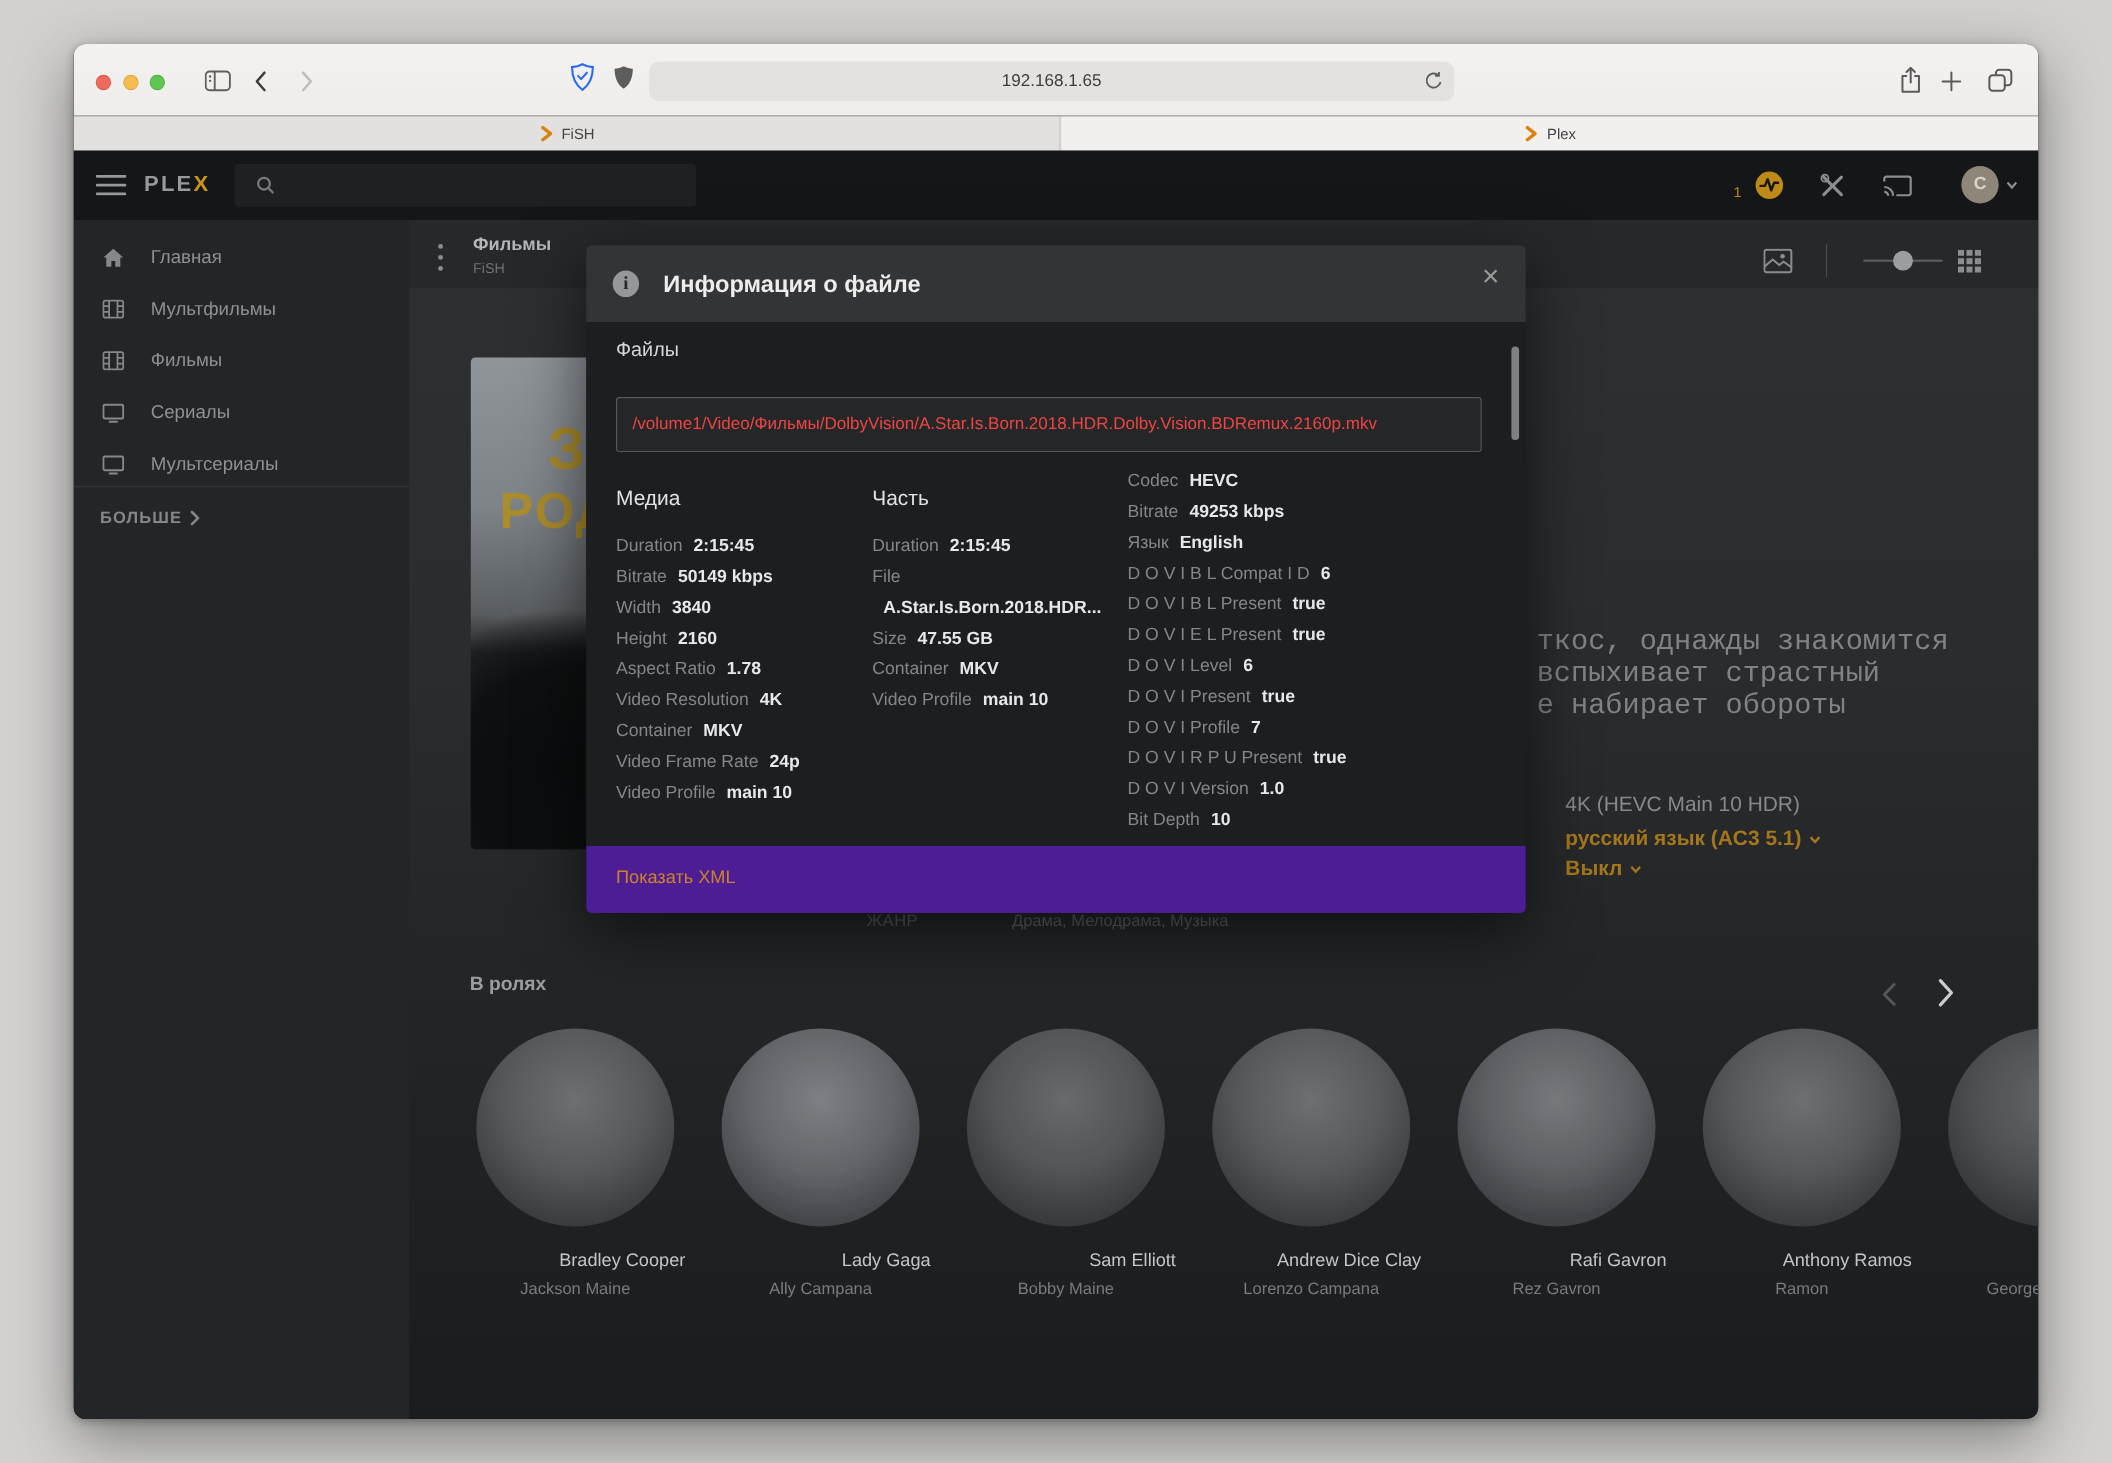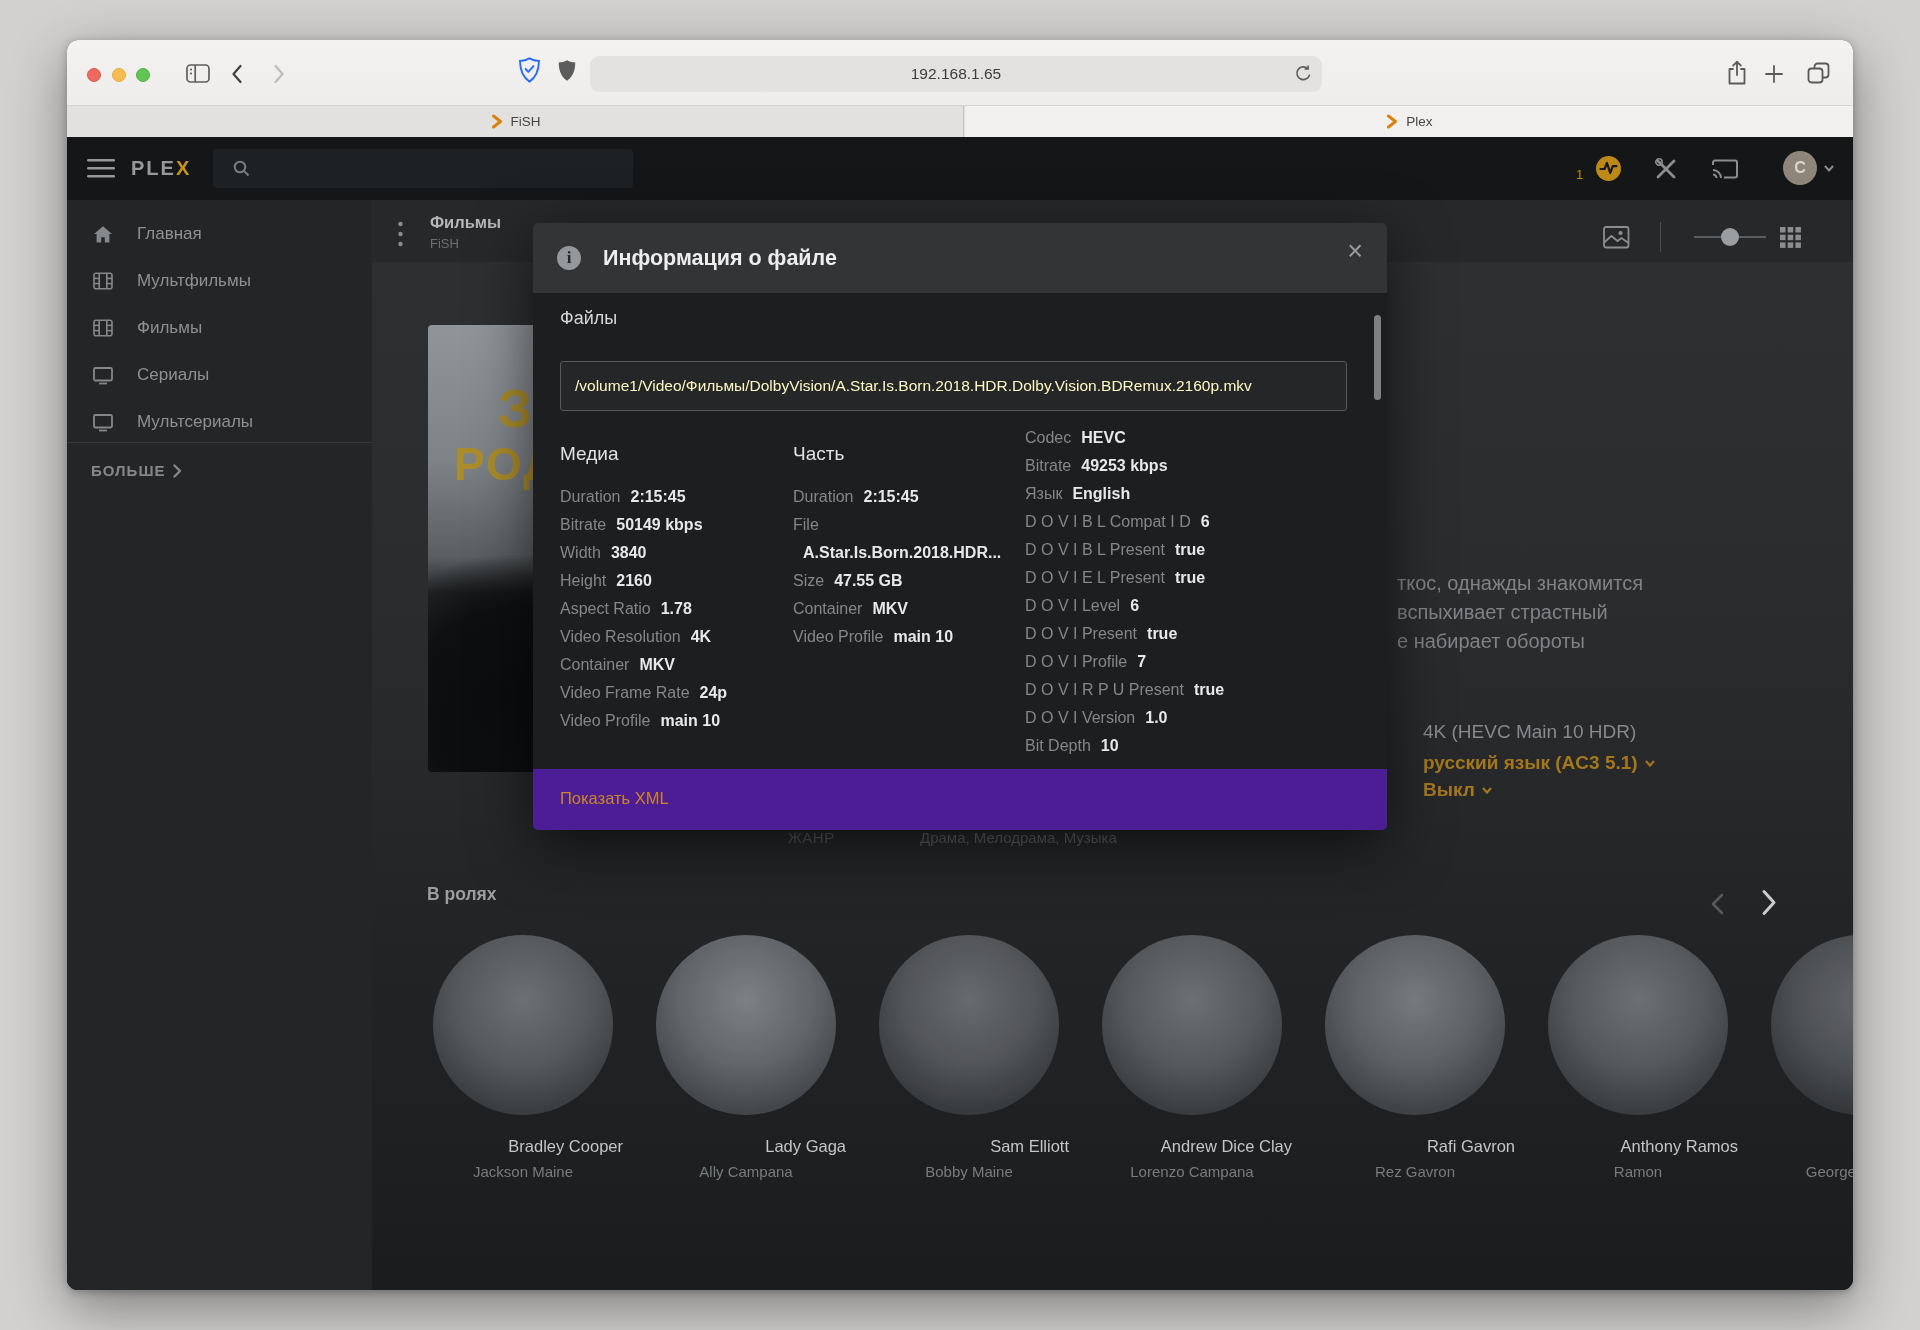--- a/index.html
+++ b/index.html
@@ -47,21 +47,21 @@
 
   .toolbar { position:absolute; left:305px; top:63px; width:1481px; height:62px; background:#26282a; }
 
   .poster { position:absolute; left:361px; top:188px; width:300px; height:447px; border-radius:4px;
     overflow:hidden;
     background:linear-gradient(180deg,#90959a 0%,#7e8388 30%,#5a5e61 52%,#232527 60%,#17181a 100%); }
   .poster .blob { position:absolute; left:-40px; top:230px; width:280px; height:260px;
     background:radial-gradient(ellipse at 45% 55%, #0b0c0d 0%, rgba(11,12,13,.85) 45%, transparent 72%); }
   .gold { position:absolute; font-weight:700; color:#ab8d2c; letter-spacing:2px; }
 
-  .story { position:absolute; left:1330px; top:432px; font-size:20px; line-height:29px; color:#808386; }
+  .story { position:absolute; left:1330px; top:432px; font-size:26px; line-height:29px; color:#808386;font-family:Liberation Mono, monospace; }
   .sel-orange { color:#a5771d; font-weight:600; font-size:19px; display:flex; align-items:center; gap:7px; }
 
   .cast-item { position:absolute; top:798px; width:200px; cursor:pointer; }
   .cast-item .photo { width:180px; height:180px; margin:0 auto; border-radius:50%;
     background:radial-gradient(circle at 50% 36%, #6d7073 0%, #56595c 45%, #3c3f42 75%, #2e3133 100%); }
   .cast-item .cast-name { margin-top:22px; text-align:right; font-size:16.5px; color:#c3c5c6; white-space:nowrap; }
   .cast-item .cast-role { margin-top:7px; text-align:center; font-size:15px; color:#797c7e; white-space:nowrap; }
   .cast-row > div:nth-of-type(1){left:356px} .cast-row > div:nth-of-type(2){left:579px}
   .cast-row > div:nth-of-type(3){left:802px} .cast-row > div:nth-of-type(4){left:1025px}
   .cast-row > div:nth-of-type(5){left:1248px} .cast-row > div:nth-of-type(6){left:1471px}
@@ -81,21 +81,21 @@
   .info-badge { width:24px; height:24px; border-radius:50%; background:#95989a; color:#26282a;
     font-family:"Liberation Serif","DejaVu Serif",serif; font-weight:700; font-size:17px;
     display:flex; align-items:center; justify-content:center; }
   .modal-title { margin-left:22px; font-size:21.5px; font-weight:600; color:#ededee; }
   .modal-close { position:absolute; right:24px; top:15px; font-size:27px; color:#9b9b9b; cursor:pointer; line-height:1; }
   .modal-body { position:absolute; left:0; top:70px; width:100%; height:476px; background:#1d1e1f; }
   .files-label { position:absolute; left:27px; top:15px; font-size:18px; color:#d5d7d8; }
   .path-box { position:absolute; left:27px; top:68px; width:787px; height:50px;
     border:1px solid #565859; border-radius:3px; background:#252627; }
   .path-box .pv { display:block; padding:0 14px; line-height:48px; font-size:15.5px;
-    color:#fef9c3; white-space:nowrap; overflow:hidden; }
+    color:#ef4444; white-space:nowrap; overflow:hidden; }
   .col { position:absolute; }
   .col-head { font-size:19px; font-weight:400; color:#dfe1e2; line-height:26px; margin-bottom:16px; }
   .kv { line-height:28px; font-size:16px; white-space:nowrap; }
   .kv .k { color:#84878a; margin-right:10px; }
   .kv .v { color:#e6e8e9; font-weight:700; }
   .modal-scrollthumb { position:absolute; right:6px; top:22px; width:7px; height:85px;
     border-radius:3.5px; background:#7e8183; }
   .modal-footer { position:absolute; left:0; bottom:0; width:100%; height:61px; background:#4c1d95;
     border-radius:0 0 5px 5px; }
   .xml-link { position:absolute; left:27px; top:20px; font-size:16.5px; color:#cc8526; cursor:pointer; }

